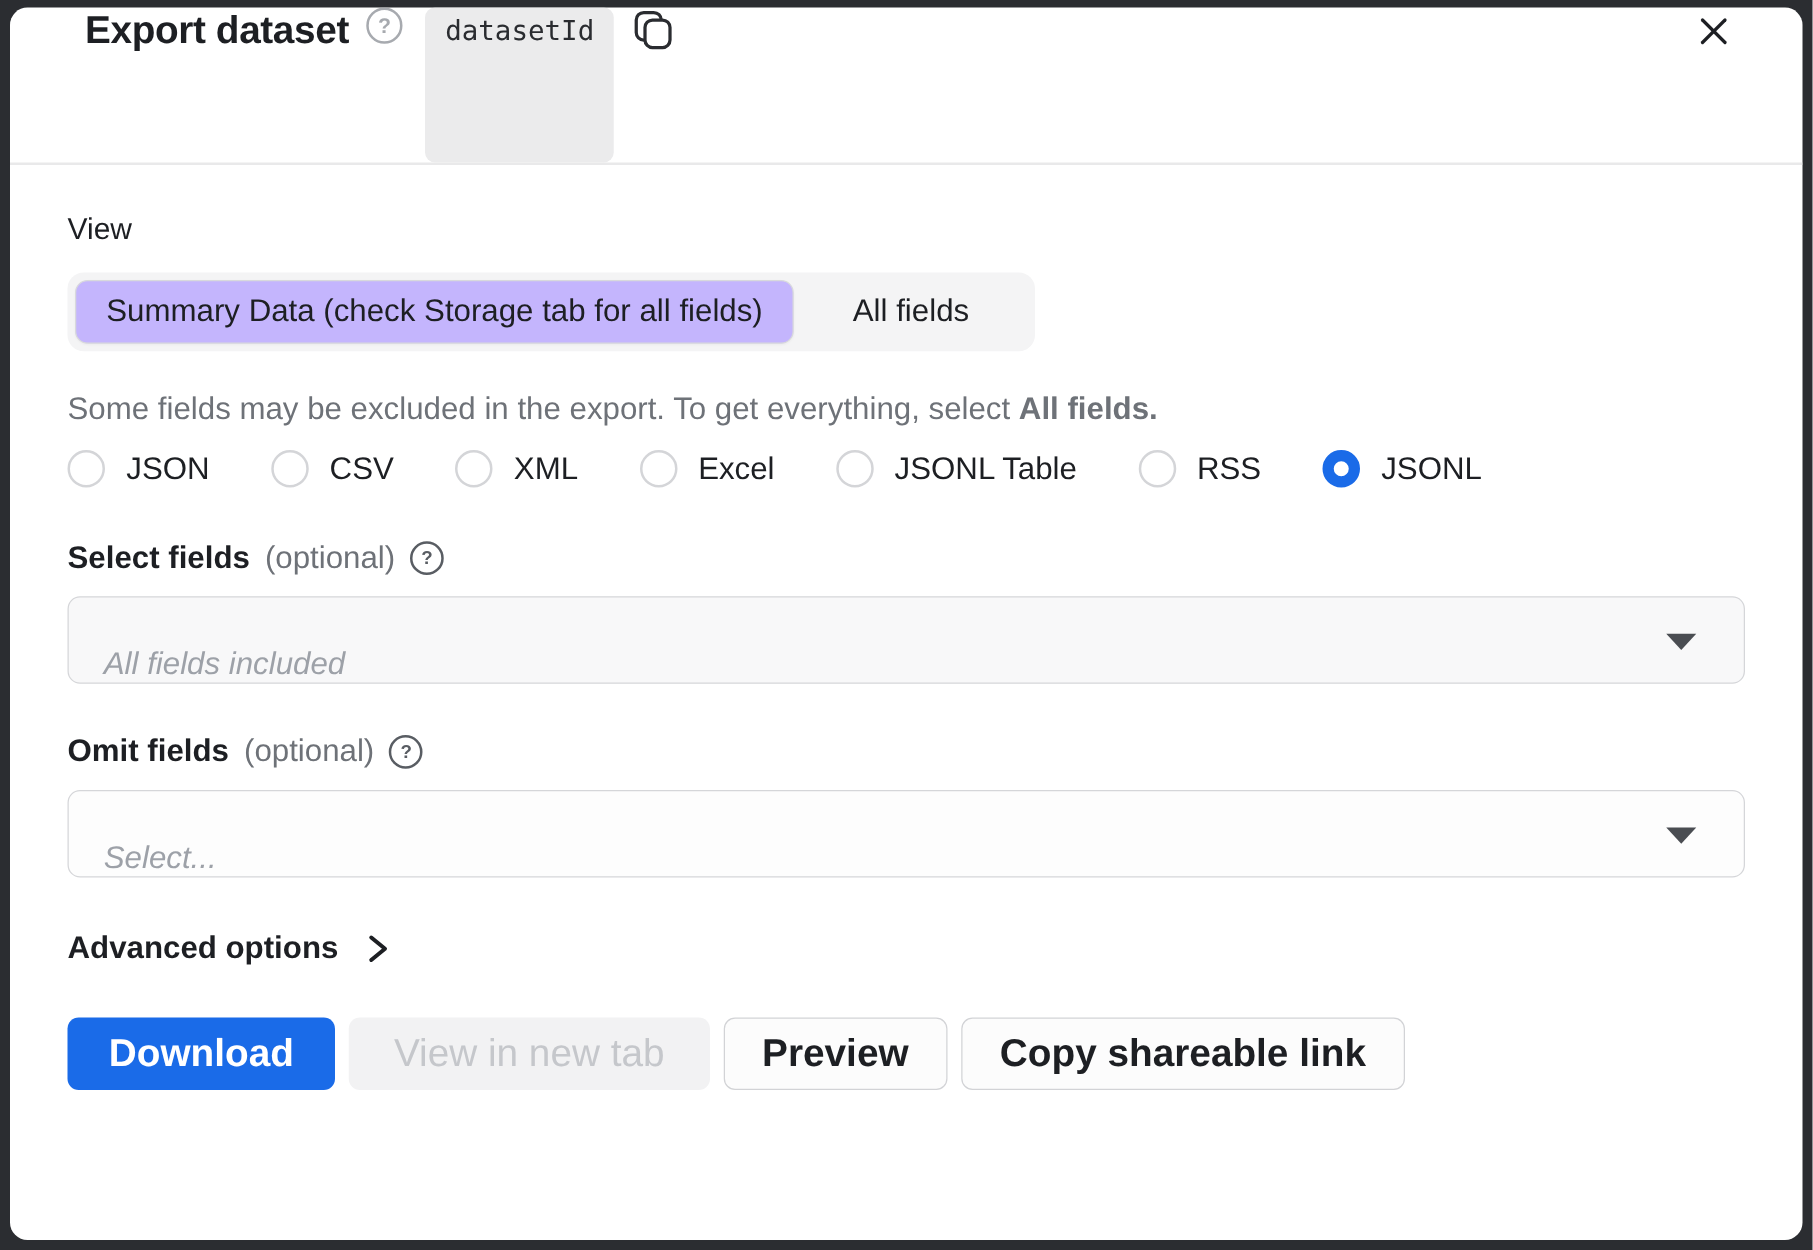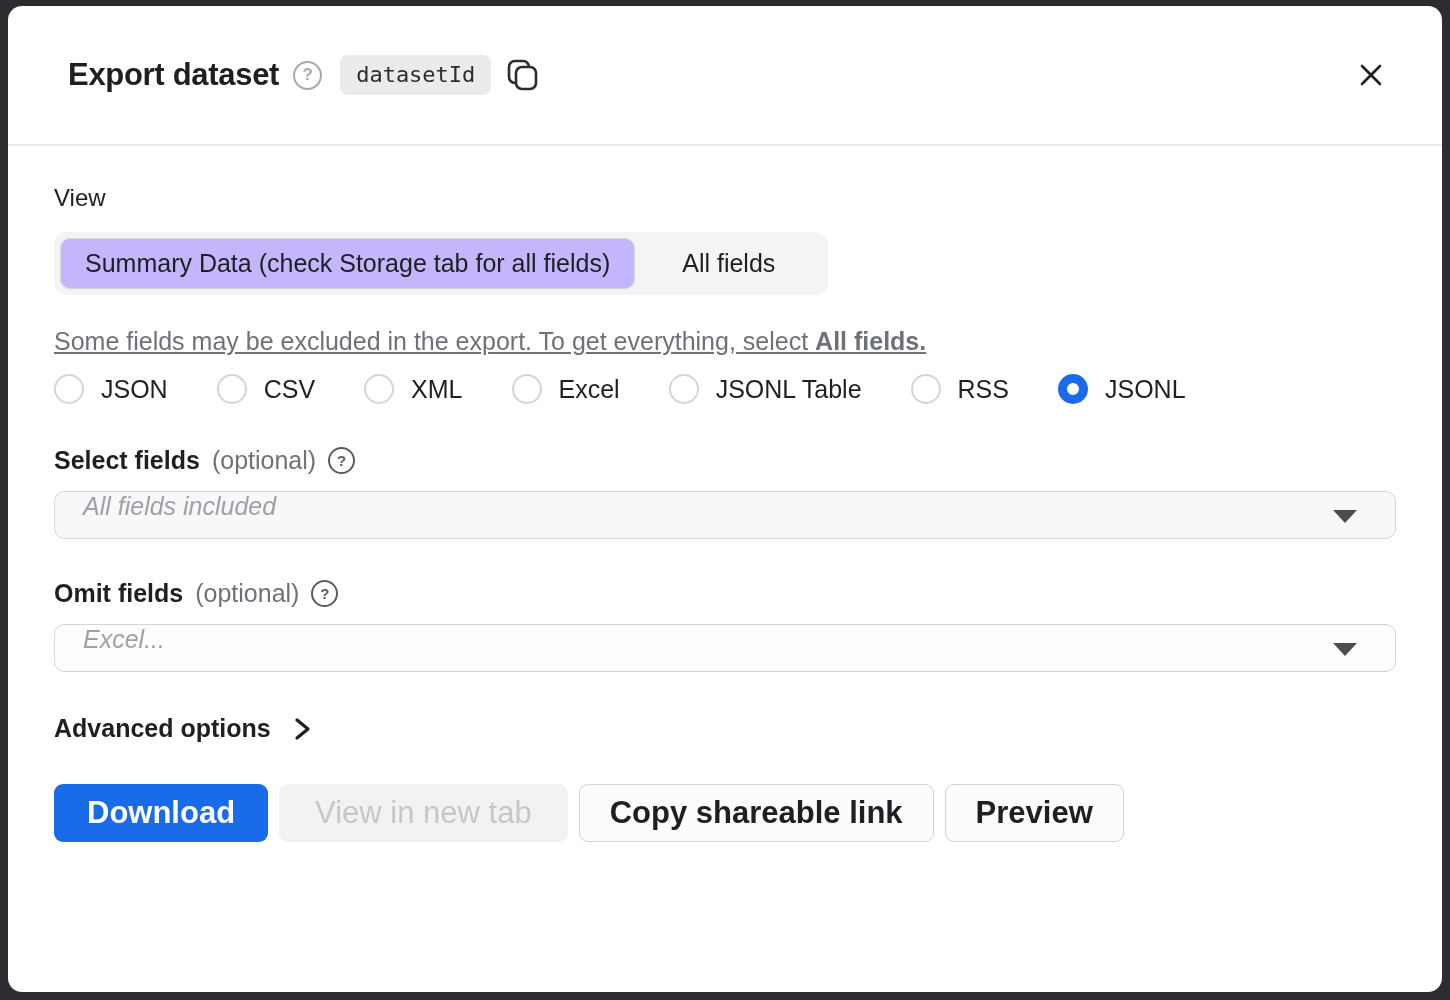--- a/index.html
+++ b/index.html
@@ -9,21 +9,21 @@
     font-family:"Liberation Sans", sans-serif;
     color:#1d1f23;
     overflow:hidden;
   }
   .modal {
     position:absolute; top:6px; left:8px; right:8px; bottom:8px;
     background:#ffffff; border-radius:14px; overflow:hidden;
   }
   
   .modal-header {
-    height:140px; display:flex; align-items:center;
+    height:126px; display:flex; 
     padding:0 52px 0 60px; border-bottom:2px solid #e9e9ea;
   }
   .modal-title { font-size:31px; font-weight:700; letter-spacing:-0.3px; }
   .help-circle {
     display:inline-flex; align-items:center; justify-content:center;
     width:29px; height:29px; border-radius:50%;
     border:2px solid #a7aaaf; color:#a7aaaf;
     font-size:17px; font-weight:700; margin-left:14px;
   }
   .dataset-badge {
@@ -53,36 +53,36 @@
   }
   .segment {
     display:flex; align-items:center; font-size:25px; color:#1d1f23;
     padding:0 46px; border-radius:10px; cursor:pointer; border:1.5px solid transparent;
     height:51px;
   }
   .segment.is-selected {
     background:#c4b5fd; border:1.5px solid #d8d9dc; padding:0 24px;
     box-shadow:0 1px 2px rgba(0,0,0,0.04);
   }
-  .note { margin-top:32px; font-size:25px; color:#6e7278;text-decoration:underline; }
+  .note { margin-top:32px; font-size:25px; color:#6e7278; }
   .note b { color:#6e7278; font-weight:700; }
   
   .radio-row { margin-top:18px; display:flex; align-items:center; gap:49px; }
   .radio { display:flex; align-items:center; gap:17px; cursor:pointer; }
   .rdot {
     width:30px; height:30px; border-radius:50%;
     border:2px solid #d4d5d8; background:#fff; flex:none;
   }
   .radio.is-selected .rdot { border:9px solid #1a6be8; }
   .rlabel { font-size:25px; color:#1d1f23; }
   
   .dropdown {
-    margin-top:16px; position:relative; height:48px; width:1342px;
+    margin-top:16px; position:relative; height:70px; width:1342px;
     border:1.5px solid #d5d6d9; border-radius:10px;
-    display:flex; align-items:flex-start; padding:0 28px; cursor:pointer;
+    display:flex; align-items:flex-end; padding:0 28px; cursor:pointer;
   }
   .dropdown.disabled { background:#f8f8f9; }
   .dropdown.enabled { background:#fdfdfd; }
   .placeholder { font-size:25px; font-style:italic; color:#9da1a8; }
   .caret {
     position:absolute; right:38px; top:50%; margin-top:-5px;
     width:0; height:0;
     border-left:12px solid transparent; border-right:12px solid transparent;
     border-top:13px solid #4a4d52;
   }
@@ -190,36 +190,36 @@
       <span class="caret"></span>
     </div>
 
     
     <div class="label-row" style="margin-top:40px;">
       <span class="field-label-strong">Omit fields</span>
       <span class="field-label-strong optional">(optional)</span>
       <span class="label-help">?</span>
     </div>
     <div class="dropdown enabled">
-      <span class="placeholder">Excel...</span>
+      <span class="placeholder">Select...</span>
       <span class="caret"></span>
     </div>
 
     
     <div class="advanced">
       <span class="field-label-strong">Advanced options</span>
       <span>
         <svg width="22" height="28" viewBox="0 0 22 28" fill="none" stroke="#1d1f23" stroke-width="3.2" stroke-linecap="round" stroke-linejoin="round">
           <polyline points="6,5 17,14 6,23"></polyline>
         </svg>
       </span>
     </div>
 
     
     <div class="btn-row">
       <button class="btn btn-primary">Download</button>
       <button class="btn btn-disabled">View in new tab</button>
+      <button class="btn btn-outline">Preview</button>
       <button class="btn btn-outline">Copy shareable link</button>
-      <button class="btn btn-outline">Preview</button>
     </div>
 
   </div>
 </div>
 
 </body></html>

